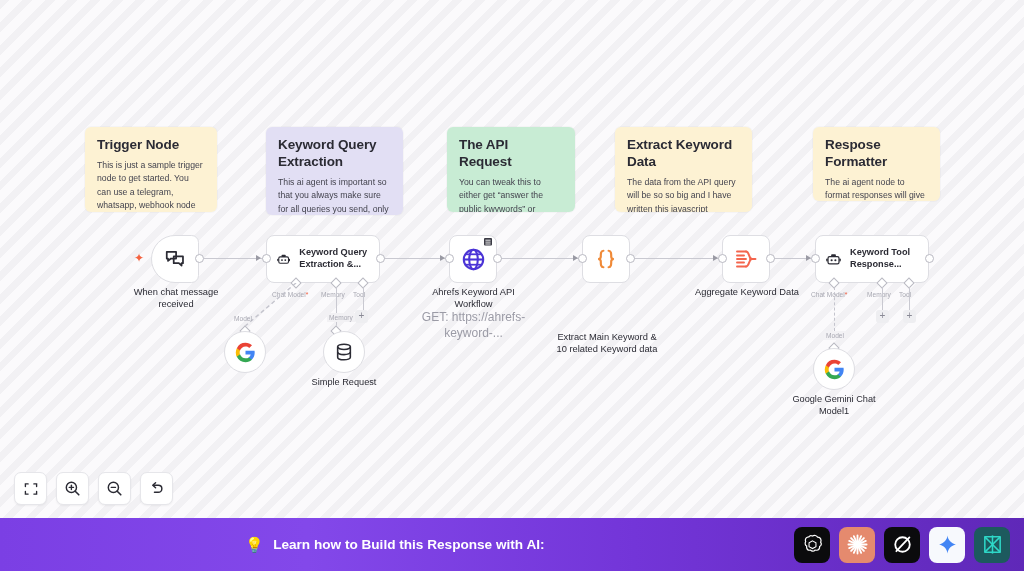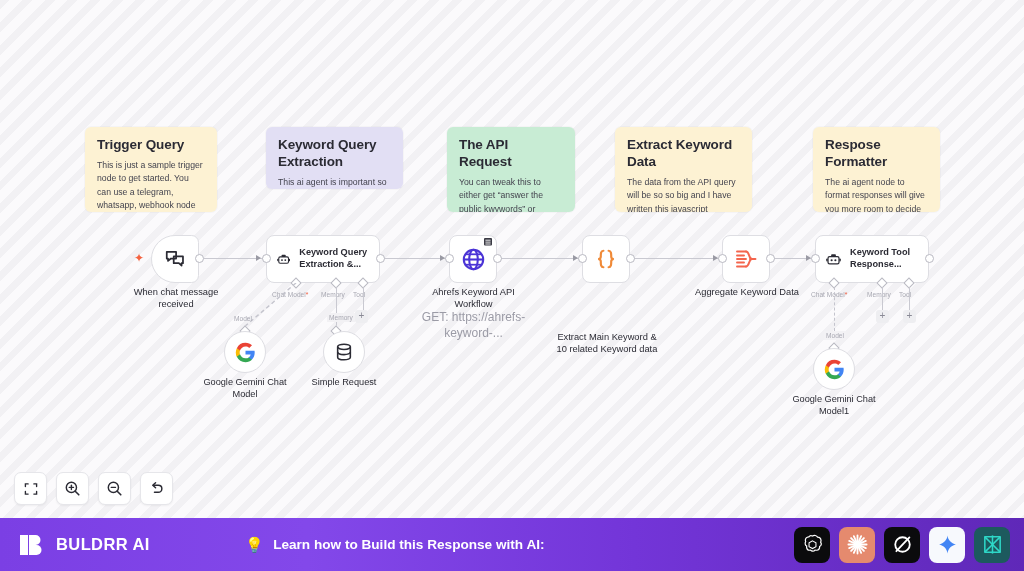--- a/index.html
+++ b/index.html
@@ -227,40 +227,40 @@
   }
 </style>
 </head>
 <body>
 
 <div id="app">
 
   <div id="canvas">
 
     <div class="note" style="left:85px;top:127px;width:132px;height:85px;background:#fdf2d3;">
-      <div class="note-title">Trigger Query</div>
+      <div class="note-title">Trigger Node</div>
       <div class="note-body">This is just a sample trigger node to get started. You can use a telegram, whatsapp, webhook node etc, to get the keyword queried.</div>
     </div>
 
-    <div class="note" style="left:266px;top:127px;width:137px;height:62px;background:#e2dff4;">
+    <div class="note" style="left:266px;top:127px;width:137px;height:88px;background:#e2dff4;">
       <div class="note-title">Keyword Query Extraction</div>
       <div class="note-body">This ai agent is important so that you always make sure for all queries you send, only the keyword phrase will be passed</div>
     </div>
 
     <div class="note" style="left:447px;top:127px;width:128px;height:85px;background:#c8ecd4;">
       <div class="note-title">The API Request</div>
       <div class="note-body"><span>You can tweak this to either get “answer the public kwywords” or “keyword overviews”, just visit the api </span></div>
     </div>
 
     <div class="note" style="left:615px;top:127px;width:137px;height:85px;background:#fdf2d3;">
       <div class="note-title">Extract Keyword Data</div>
       <div class="note-body">The data from the API query will be so so big and I have written this javascript function to extract the most important bits.</div>
     </div>
 
-    <div class="note" style="left:813px;top:127px;width:127px;height:85px;background:#fdf2d3;">
+    <div class="note" style="left:813px;top:127px;width:127px;height:74px;background:#fdf2d3;">
       <div class="note-title">Respose Formatter</div>
       <div class="note-body">The ai agent node to format responses will give you more room to decide how you want your summaries to be sent back to you. You can modify the system message to get your</div>
     </div>
 
     <div class="wire" style="left:204px;top:258px;width:62px;"></div>
     <div class="arrow" style="left:256px;top:254.5px;"></div>
 
     <div class="wire" style="left:384px;top:258px;width:65px;"></div>
     <div class="arrow" style="left:440px;top:254.5px;"></div>
 
@@ -395,21 +395,20 @@
     <div class="dport" style="left:830px;top:344px;"></div>
 
     <div class="subnode" style="left:224px;top:331px;">
       <svg width="21" height="21" viewBox="0 0 24 24">
         <path d="M22.5 12.2c0-.8-.07-1.5-.2-2.2H12v4.2h5.9a5 5 0 0 1-2.2 3.3v2.7h3.5c2-1.9 3.3-4.7 3.3-8z" fill="#4285f4"></path>
         <path d="M12 23c3 0 5.5-1 7.3-2.7l-3.5-2.7c-1 .65-2.25 1.04-3.8 1.04-2.9 0-5.4-1.96-6.3-4.6H2.1v2.85A11 11 0 0 0 12 23z" fill="#34a853"></path>
         <path d="M5.7 14.04a6.6 6.6 0 0 1 0-4.2V7H2.1a11 11 0 0 0 0 9.9z" fill="#fbbc05"></path>
         <path d="M12 5.25c1.63 0 3.1.56 4.25 1.66l3.18-3.18C17.5 1.96 15 .95 12 .95A11 11 0 0 0 2.1 7l3.6 2.85C6.6 7.2 9.1 5.25 12 5.25z" fill="#ea4335"></path>
       </svg>
     </div>
-    <div class="sub-caption" style="left:195px;top:376px;width:100px;">Google Gemini Chat Model</div>
 
     <div class="subnode" style="left:323px;top:331px;">
       <svg width="20" height="20" viewBox="0 0 24 24">
         <ellipse cx="12" cy="5.8" rx="7.6" ry="3.1" fill="none" stroke="#2b2b34" stroke-width="1.9"></ellipse>
         <path d="M4.4 5.8v12.4c0 1.7 3.4 3.1 7.6 3.1s7.6-1.4 7.6-3.1V5.8" fill="none" stroke="#2b2b34" stroke-width="1.9"></path>
         <path d="M4.4 12c0 1.7 3.4 3.1 7.6 3.1s7.6-1.4 7.6-3.1" fill="none" stroke="#2b2b34" stroke-width="1.9"></path>
       </svg>
     </div>
     <div class="sub-caption" style="left:294px;top:376px;width:100px;">Simple Request</div>
 
@@ -454,28 +453,20 @@
     <div class="zbtn">
       <svg width="17" height="17" viewBox="0 0 20 20">
         <path d="M6.5 6.2H12c2.6 0 4.3 1.8 4.3 4.1s-1.7 4.2-4.3 4.2H7.6" fill="none" stroke="#2b2b34" stroke-width="1.7" stroke-linecap="round"></path>
         <path d="M8.9 3.3 5.6 6.2l3.3 2.9" fill="none" stroke="#2b2b34" stroke-width="1.7" stroke-linecap="round" stroke-linejoin="round"></path>
       </svg>
     </div>
   </div>
 
   <div id="footer">
 
-    <div id="brand">
-      <svg width="28" height="28" viewBox="0 0 28 28">
-        <rect x="2" y="4" width="8" height="20" fill="#ffffff"></rect>
-        <path d="M11 4h6.5a5 5 0 0 1 0 10H11z" fill="#ffffff"></path>
-        <path d="M11 14h7.5a5 5 0 0 1 0 10H11z" fill="#ffffff"></path>
-      </svg>
-      <div id="brand-name">BULDRR AI</div>
-    </div>
 
     <div id="cta">
       <span style="font-size:15px;">💡</span>
       <span id="cta-text">Learn how to Build this Response with AI:</span>
       <span style="width:225px;"></span>
     </div>
 
     <div id="ai-icons">
 
       <div class="ai-icon" style="background:#0b0b0d;">

